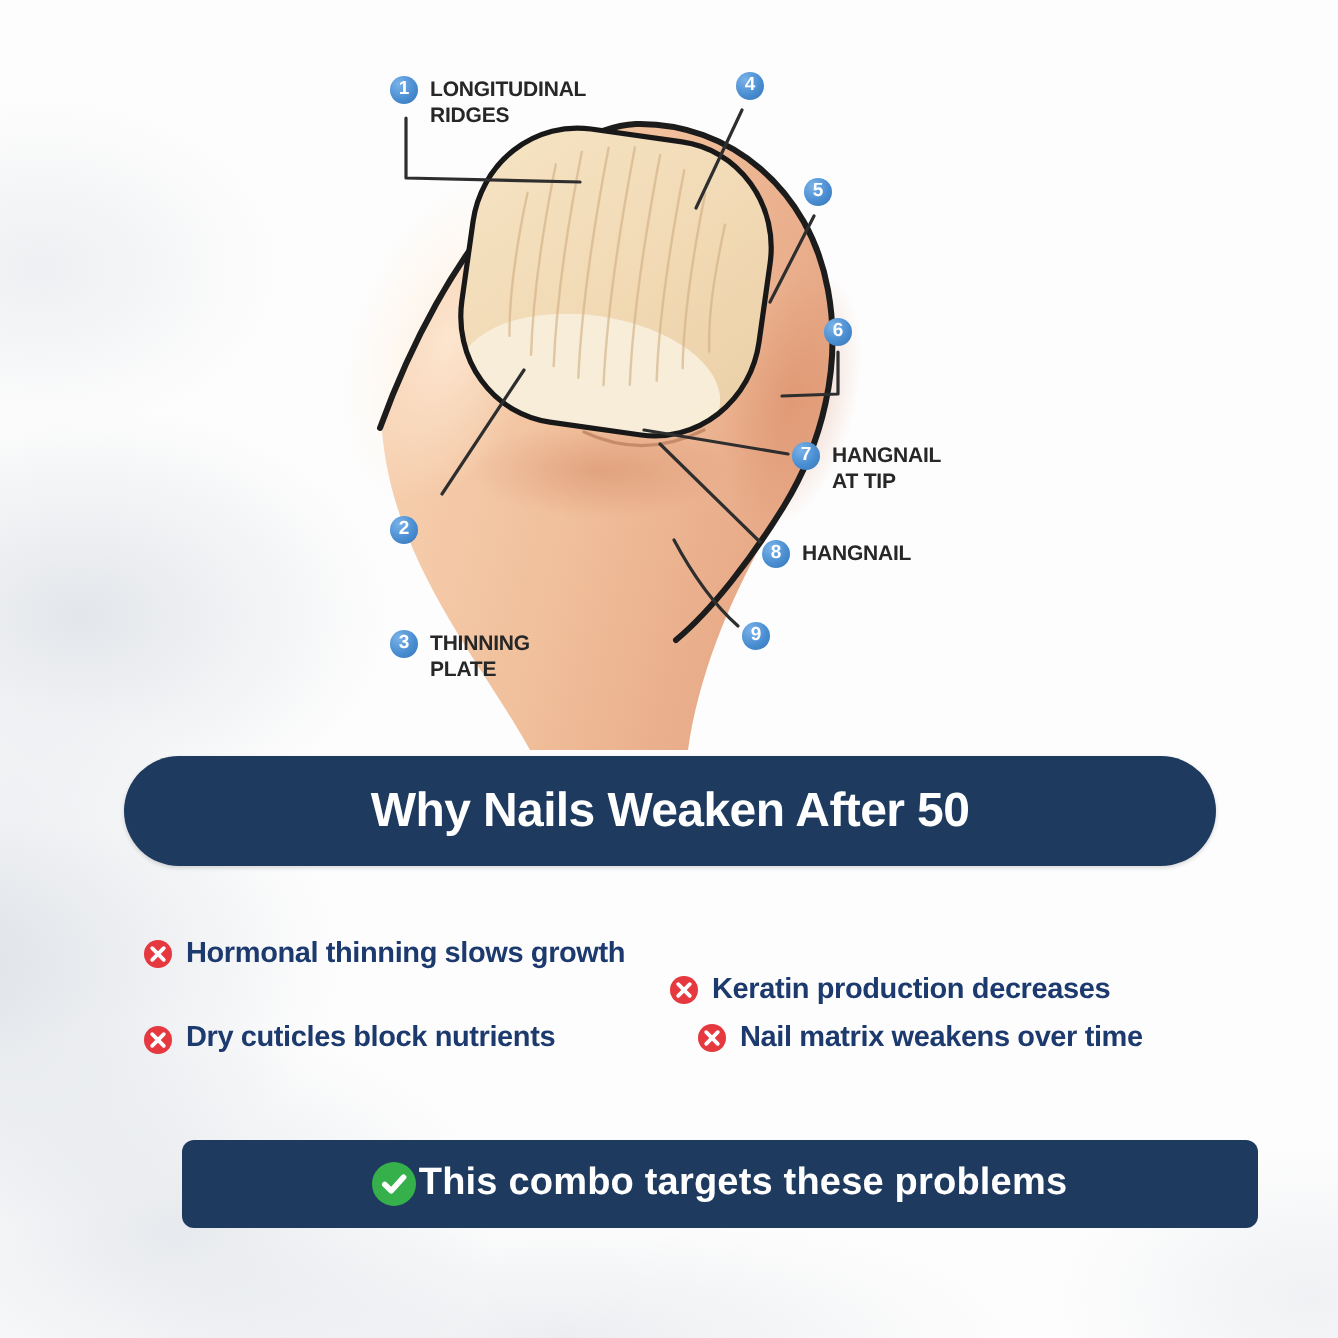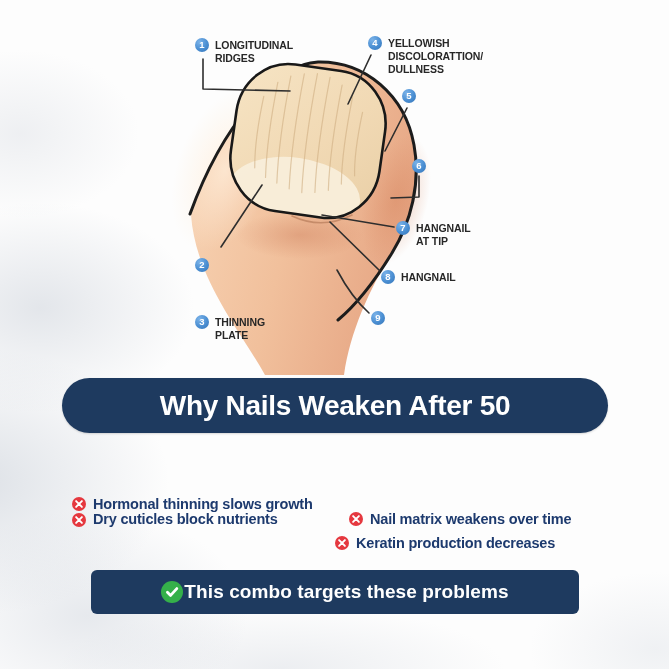--- a/index.html
+++ b/index.html
@@ -26,26 +26,26 @@
   .callout-label{
     white-space:pre-line;font-size:10.5px;font-weight:bold;line-height:13px;
     color:#272727;letter-spacing:-0.1px;padding-top:1px;
   }
   .banner{
     position:absolute;left:62px;top:378px;width:546px;height:55px;
     background:#1e3a5f;border-radius:28px;
     display:flex;align-items:center;justify-content:center;
     box-shadow:0 1px 2px rgba(0,0,0,.15);
   }
-  .banner-text{color:#ffffff;font-size:28px;font-weight:bold;letter-spacing:-0.3px;}
+  .banner-text{color:#ffffff;font-size:24px;font-weight:bold;letter-spacing:-0.3px;}
   .problem{position:absolute;display:flex;align-items:center;gap:7px;}
   .problem-text{color:#1d3a6e;font-size:14.5px;font-weight:bold;letter-spacing:-0.2px;}
   .xicon{width:14px;height:14px;flex:0 0 14px;}
   .footer{
-    position:absolute;left:91px;top:570px;width:488px;height:44px;
+    position:absolute;left:91px;top:570px;width:538px;height:44px;
     background:#1e3a5f;border-radius:6px;
     display:flex;align-items:center;justify-content:center;gap:1px;
   }
   .footer-text{color:#ffffff;font-size:19px;font-weight:bold;letter-spacing:0.1px;}
   .checkicon{width:22px;height:22px;flex:0 0 22px;}
 </style>
 </head>
 <body>
 
 <div class="stage">
@@ -127,23 +127,20 @@
   <div class="callout" style="left:195px;top:258px;">
     <span class="badge">2</span>
   </div>
   <div class="callout" style="left:195px;top:315px;">
     <span class="badge">3</span>
     <span class="callout-label">THINNING
 PLATE</span>
   </div>
   <div class="callout" style="left:368px;top:36px;">
     <span class="badge">4</span>
-    <span class="callout-label">YELLOWISH
-DISCOLORATTION/
-DULLNESS</span>
   </div>
   <div class="callout" style="left:402px;top:89px;">
     <span class="badge">5</span>
   </div>
   <div class="callout" style="left:412px;top:159px;">
     <span class="badge">6</span>
   </div>
   <div class="callout" style="left:396px;top:221px;">
     <span class="badge">7</span>
     <span class="callout-label">HANGNAIL
@@ -154,28 +151,28 @@
     <span class="callout-label">HANGNAIL</span>
   </div>
   <div class="callout" style="left:371px;top:311px;">
     <span class="badge">9</span>
   </div>
 
   <div class="banner">
     <span class="banner-text">Why Nails Weaken After 50</span>
   </div>
 
-  <div class="problem" style="left:72px;top:496px;">
+  <div class="problem" style="left:72px;top:469px;">
     <svg class="xicon" viewBox="-7 -7 14 14">
       <circle r="7" fill="#e5383f"></circle>
       <path d="M-2.9,-2.9 L2.9,2.9 M2.9,-2.9 L-2.9,2.9" stroke="#fff" stroke-width="1.9" stroke-linecap="round"></path>
     </svg>
     <span class="problem-text">Hormonal thinning slows growth</span>
   </div>
-  <div class="problem" style="left:335px;top:487px;margin-top:48px;">
+  <div class="problem" style="left:335px;top:487px;">
     <svg class="xicon" viewBox="-7 -7 14 14">
       <circle r="7" fill="#e5383f"></circle>
       <path d="M-2.9,-2.9 L2.9,2.9 M2.9,-2.9 L-2.9,2.9" stroke="#fff" stroke-width="1.9" stroke-linecap="round"></path>
     </svg>
     <span class="problem-text">Keratin production decreases</span>
   </div>
   <div class="problem" style="left:72px;top:511px;align-items:flex-end;">
     <svg class="xicon" viewBox="-7 -7 14 14">
       <circle r="7" fill="#e5383f"></circle>
       <path d="M-2.9,-2.9 L2.9,2.9 M2.9,-2.9 L-2.9,2.9" stroke="#fff" stroke-width="1.9" stroke-linecap="round"></path>

